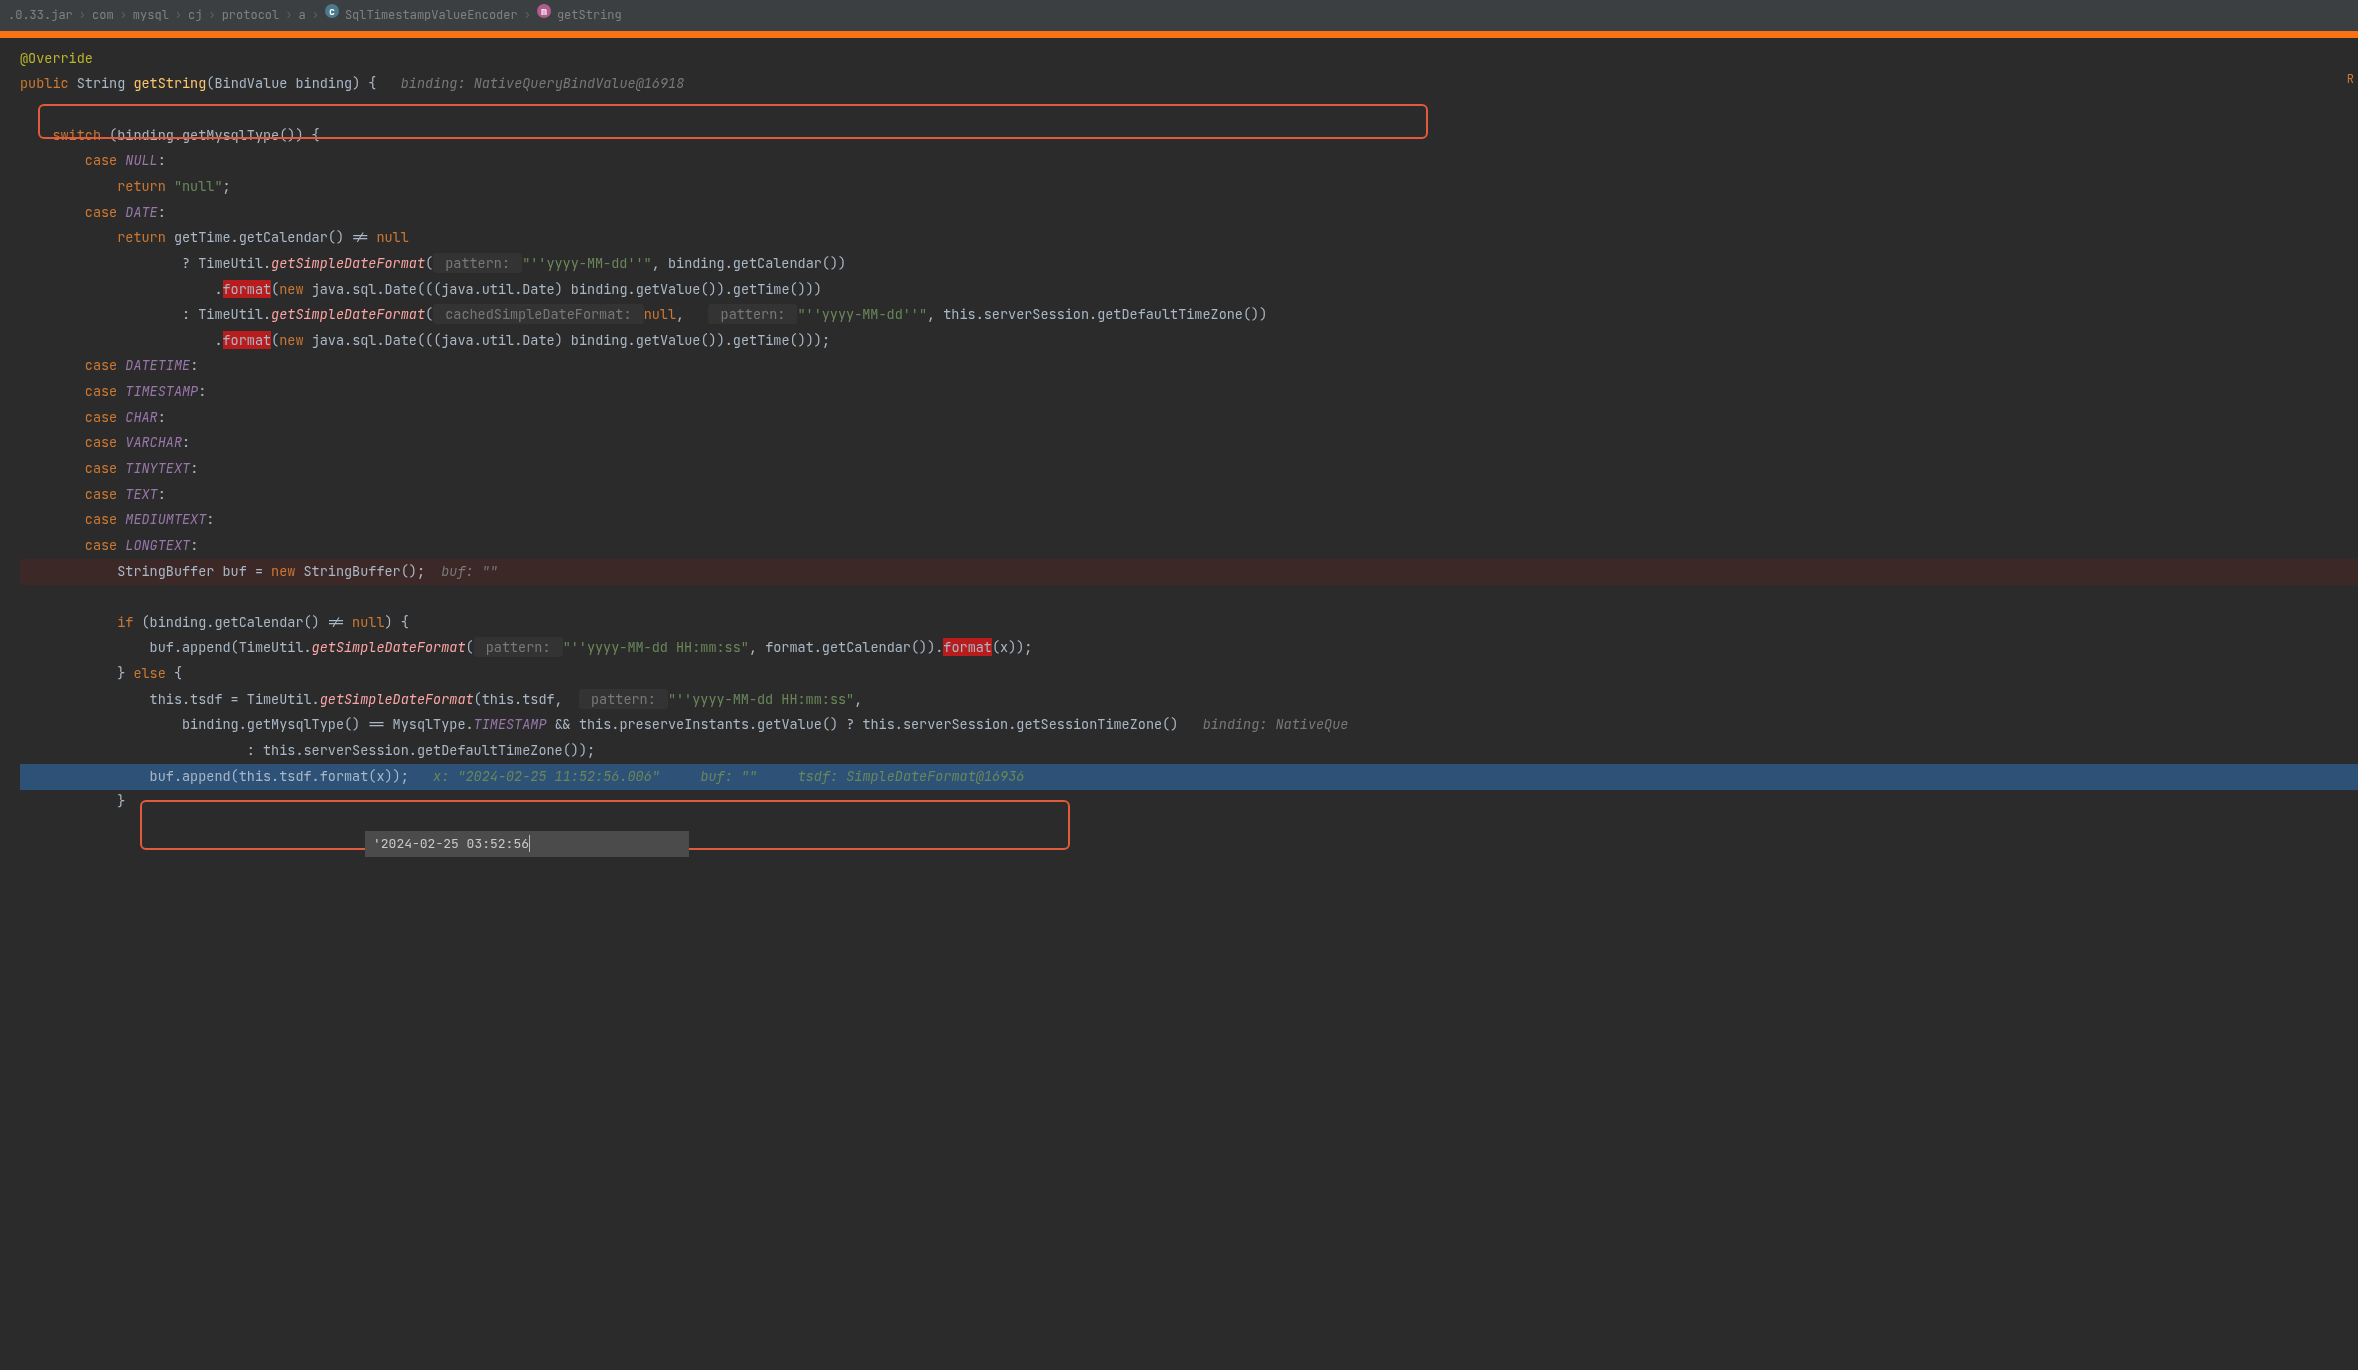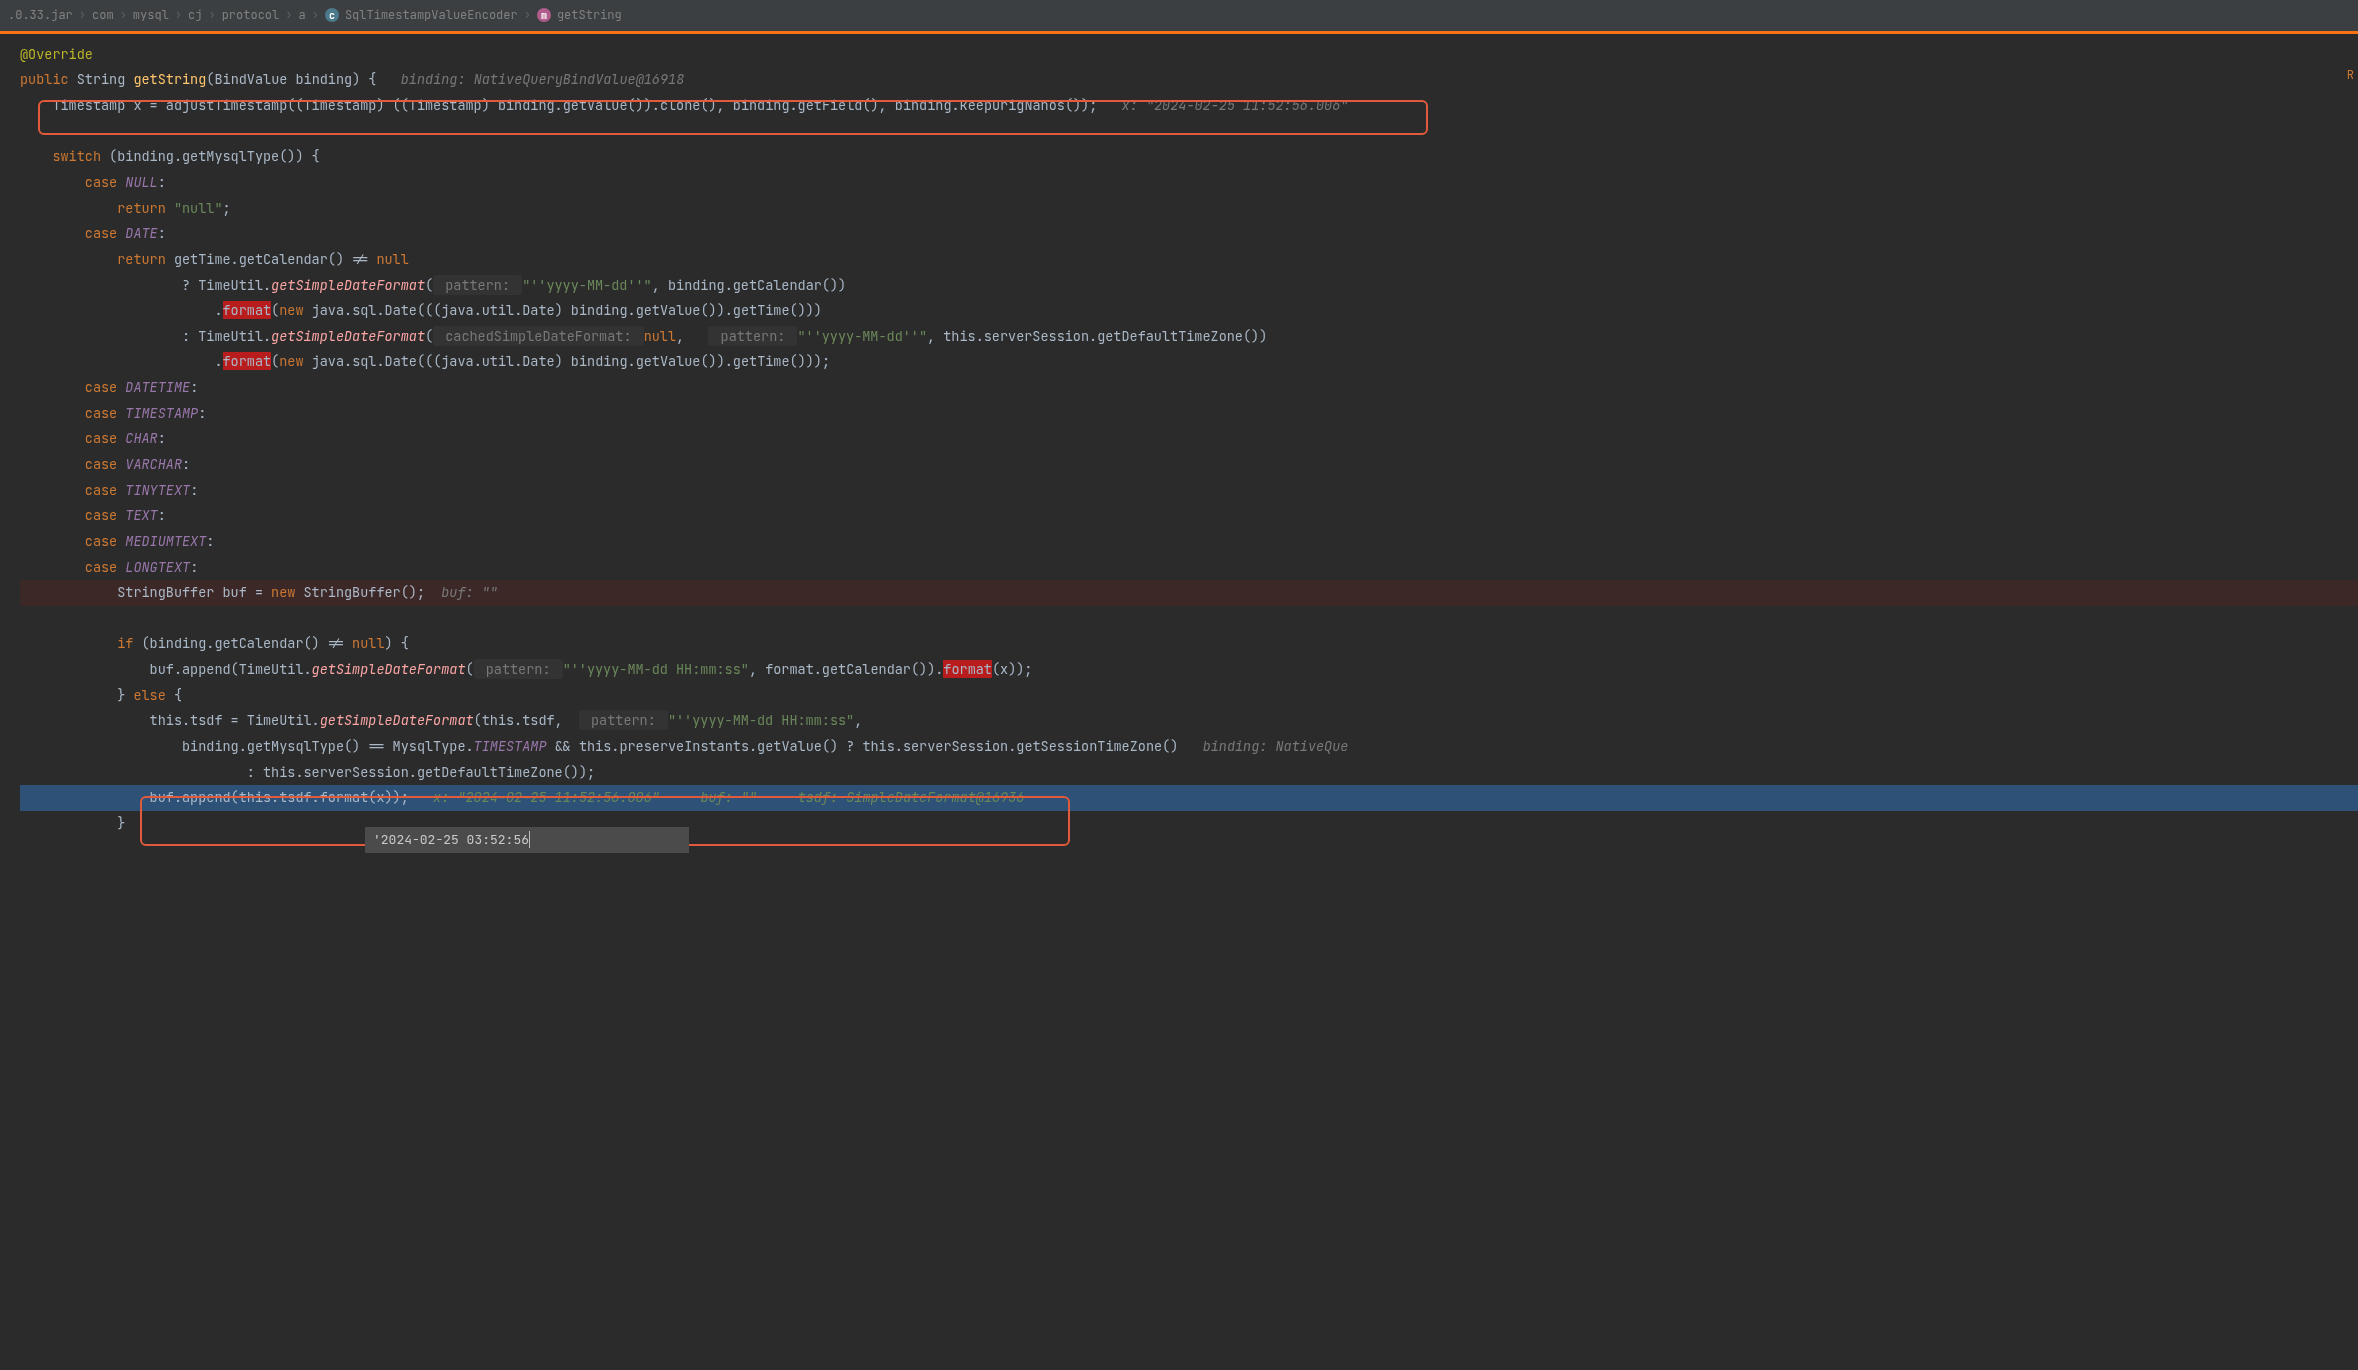--- a/index.html
+++ b/index.html
@@ -10,25 +10,25 @@
   font-size: 13.5px;
   line-height: 1.9;
   overflow: hidden;
   width: 2358px;
   height: 1370px;
 }
 .breadcrumb {
   background: #3c3f41;
   padding: 4px 8px;
   display: flex;
-  align-items: center;
+  align-items: flex-start;
   gap: 6px;
   font-size: 12px;
   color: #808080;
-  border-bottom: 3px solid #f97316;
+  border-bottom: 7px solid #f97316;
 }
 .breadcrumb .sep { color: #606060; }
 .breadcrumb .icon-c {
   background: #4a7a8c;
   color: #fff;
   border-radius: 50%;
   width: 14px; height: 14px;
   display: inline-flex; align-items: center; justify-content: center;
   font-size: 10px; font-weight: bold;
 }
@@ -133,21 +133,20 @@
   <span>getString</span>
 </div>
 
 <div class="editor">
   <div class="gutter-r">R</div>
 
   <div class="line"><span class="ann">@Override</span></div>
 
   <div class="line"><span class="kw">public</span><span> String </span><span class="method">getString</span><span>(BindValue binding) {   </span><span class="hint">binding: NativeQueryBindValue@16918</span></div>
 
-  <div class="line" style="position:relative"><span>    Timestamp x = adjustTimestamp((Timestamp) ((Timestamp) binding.getValue()).clone(), binding.getField(), binding.keepOrigNanos());   </span><span class="hint">x: "2024-02-25 11:52:56.006"</span></div>
 
   <div class="line"></div>
 
   <div class="line"><span class="kw">    switch</span><span> (binding.getMysqlType()) {</span></div>
 
   <div class="line"><span class="kw">        case </span><span class="const">NULL</span><span>:</span></div>
   <div class="line"><span class="kw">            return </span><span class="str">"null"</span><span>;</span></div>
 
   <div class="line"><span class="kw">        case </span><span class="const">DATE</span><span>:</span></div>
   <div class="line"><span class="kw">            return</span><span> getTime.getCalendar() != </span><span class="kw">null</span></div>

